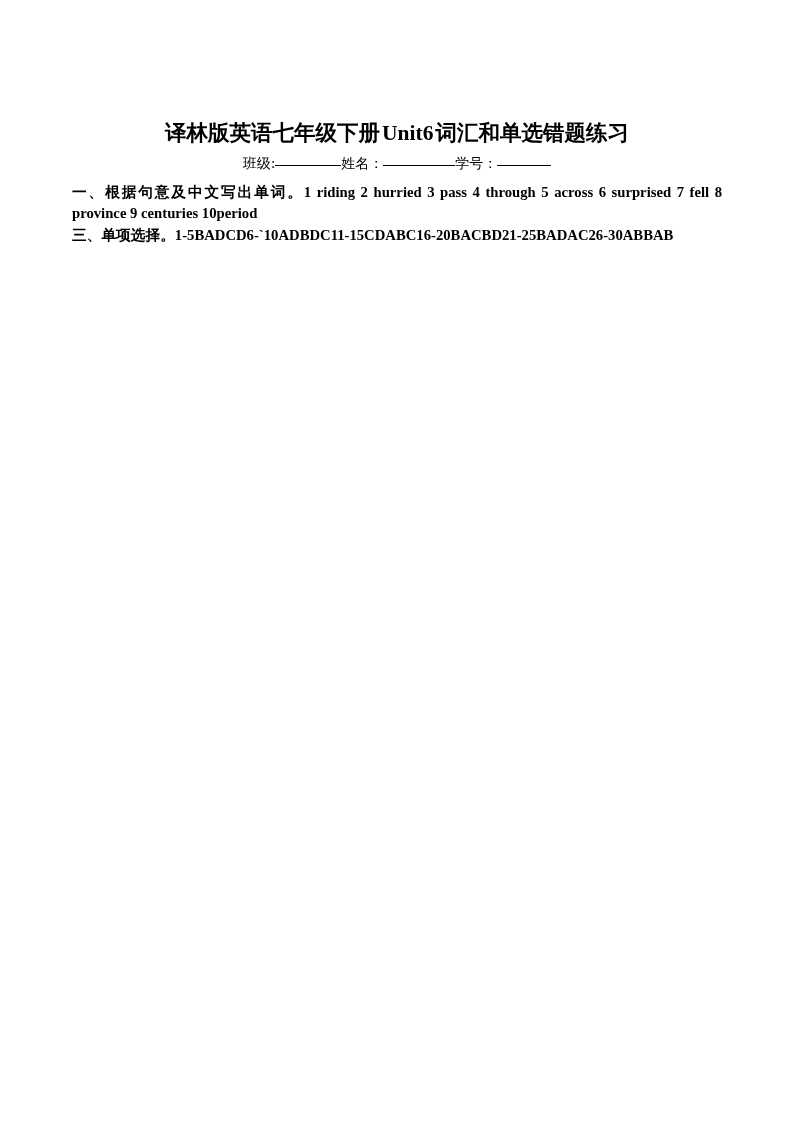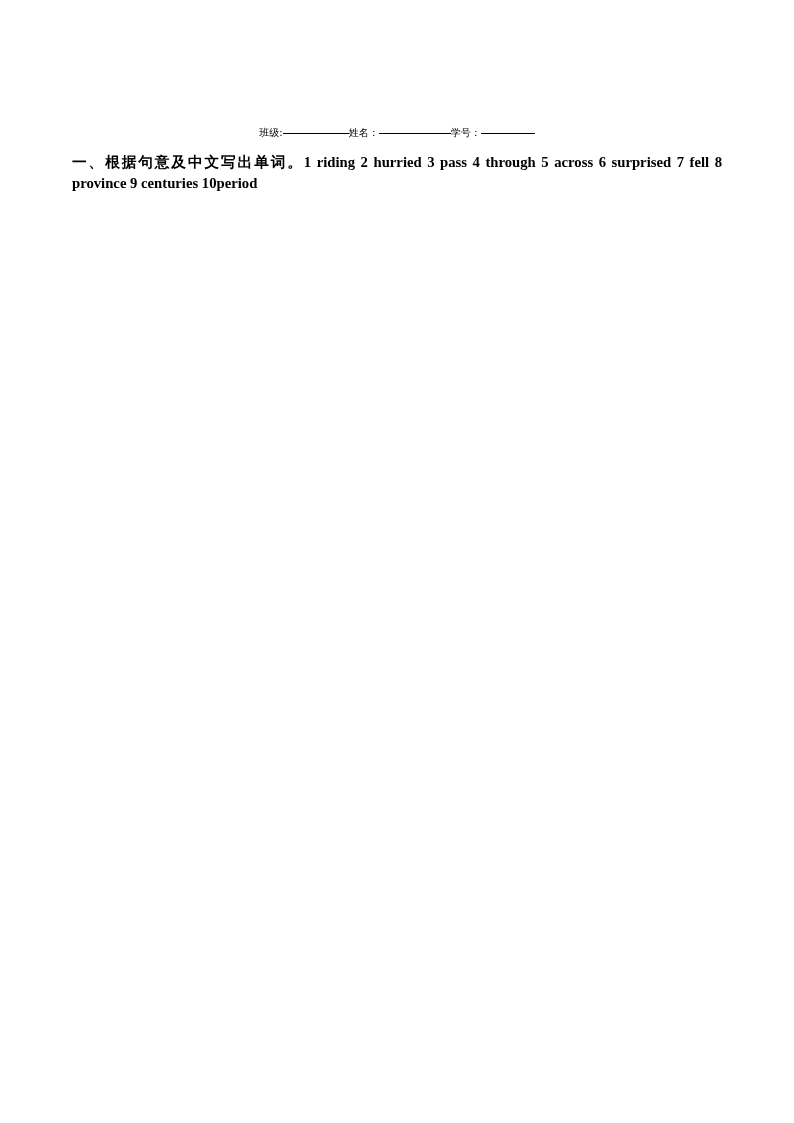--- a/index.html
+++ b/index.html
@@ -48,21 +48,21 @@
     font-family: "Liberation Serif", "DejaVu Serif", serif;
     font-weight: bold;
     font-size: 21.5px;
     padding: 0 2px;
   }
 
   
   .info-line {
     text-align: center;
     font-family: "DejaVu Sans", "Liberation Sans", sans-serif;
-    font-size: 10px;
+    font-size: 14px;
     line-height: 22px;
     margin: 4px 0 0 0;
     white-space: nowrap;
   }
   .info-line .seg {
     display: inline;
   }
   .info-line .rule {
     display: inline-block;
     border-bottom: 1.4px solid #000;
@@ -97,21 +97,23 @@
     text-align: left;
     white-space: nowrap;
   }
 </style>
 </head>
 <body>
 
 <div class="page">
   <div class="content">
 
+    <h1 class="doc-title"><span>译林版英语七年级下册</span><span class="latin">Unit6</span><span>词汇和单选错题练习</span></h1>
 
     <div class="info-line"><span class="seg">班级:</span><span class="rule rule-class"></span><span class="seg">姓名：</span><span class="rule rule-name"></span><span class="seg">学号：</span><span class="rule rule-id"></span></div>
 
     <p class="para first justified"><span class="cn-head">一、</span><span class="cn-head">根据句意及中文写出单词。</span><span class="ans">1 riding 2 hurried 3 pass 4 through 5 across 6   surprised 7 fell 8 province 9 centuries 10period</span></p>
 
 
+    <p class="para nowrap-line"><span class="cn-head">三、</span><span class="cn-head">单项选择。</span><span class="ans">1-5BADCD6-`10ADBDC11-15CDABC16-20BACBD21-25BADAC26-30ABBAB</span></p>
 
   </div>
 </div>
 
 </body></html>

